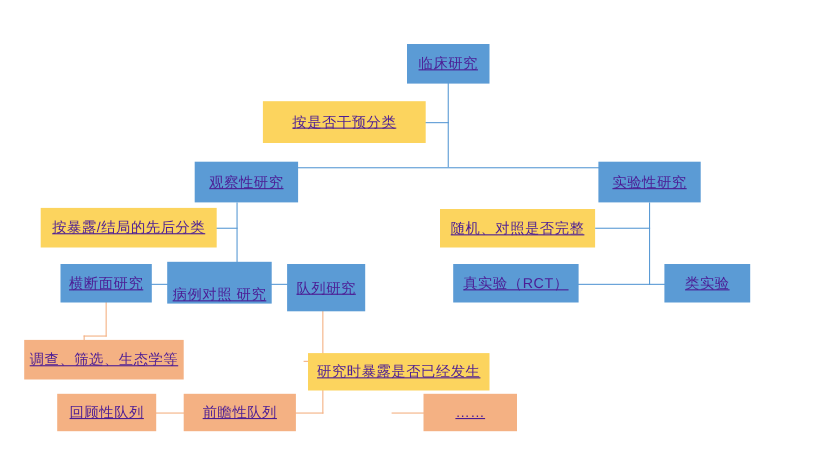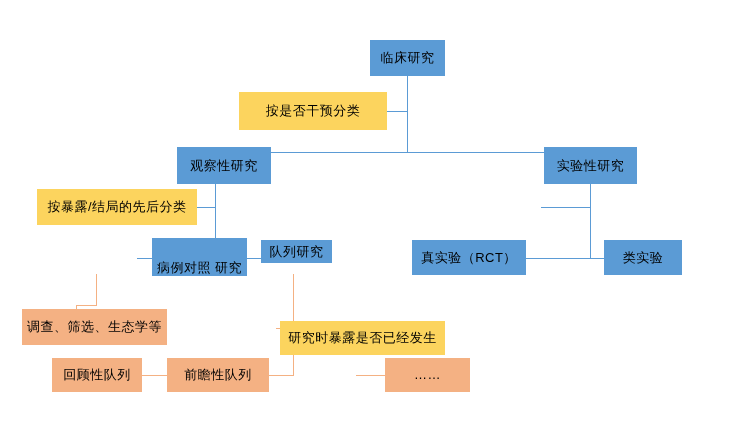--- a/index.html
+++ b/index.html
@@ -15,27 +15,28 @@
     width: 748px;
     height: 430px;
     background: #ffffff;
     overflow: hidden;
   }
   .node {
     position: absolute;
     display: flex;
     align-items: center;
     justify-content: center;
-    color: #000000;
+    color: #4c1d95;
     font-size: 13px;
     line-height: 1.2;
     letter-spacing: 0.5px;
     white-space: nowrap;
     box-sizing: border-box;
     z-index: 3;
+    text-decoration: underline;
   }
   .node.blue   { background: #5B9BD5; }
   .node.yellow { background: #FCD45E; }
   .node.orange { background: #F4B183; }
 
   .edge {
     position: absolute;
     z-index: 1;
   }
   .edge.blue   { background: #5B9BD5; }
@@ -99,27 +100,33 @@
   </div>
 
   <div class="node blue" style="left:544px; top:147px; width:93px; height:37px;">
     <span>实验性研究</span>
   </div>
 
   <div class="node yellow" style="left:37px; top:189px; width:160px; height:36px;">
     <span>按暴露/结局的先后分类</span>
   </div>
 
+  <div class="node yellow" style="left:400px; top:190px; width:141px; height:35px;">
+    <span>随机、对照是否完整</span>
+  </div>
 
+  <div class="node blue" style="left:55px; top:240px; width:83px; height:35px;">
+    <span>横断面研究</span>
+  </div>
 
   <div class="node blue" style="left:152px; top:238px; width:95px; height:38px;align-items:flex-end;">
     <span>病例对照 研究</span>
   </div>
 
-  <div class="node blue" style="left:261px; top:240px; width:71px; height:23px;">
+  <div class="node blue" style="left:261px; top:240px; width:71px; height:43px;">
     <span>队列研究</span>
   </div>
 
   <div class="node blue" style="left:412px; top:240px; width:114px; height:35px;">
     <span>真实验（RCT）</span>
   </div>
 
   <div class="node blue" style="left:604px; top:240px; width:78px; height:35px;">
     <span>类实验</span>
   </div>

